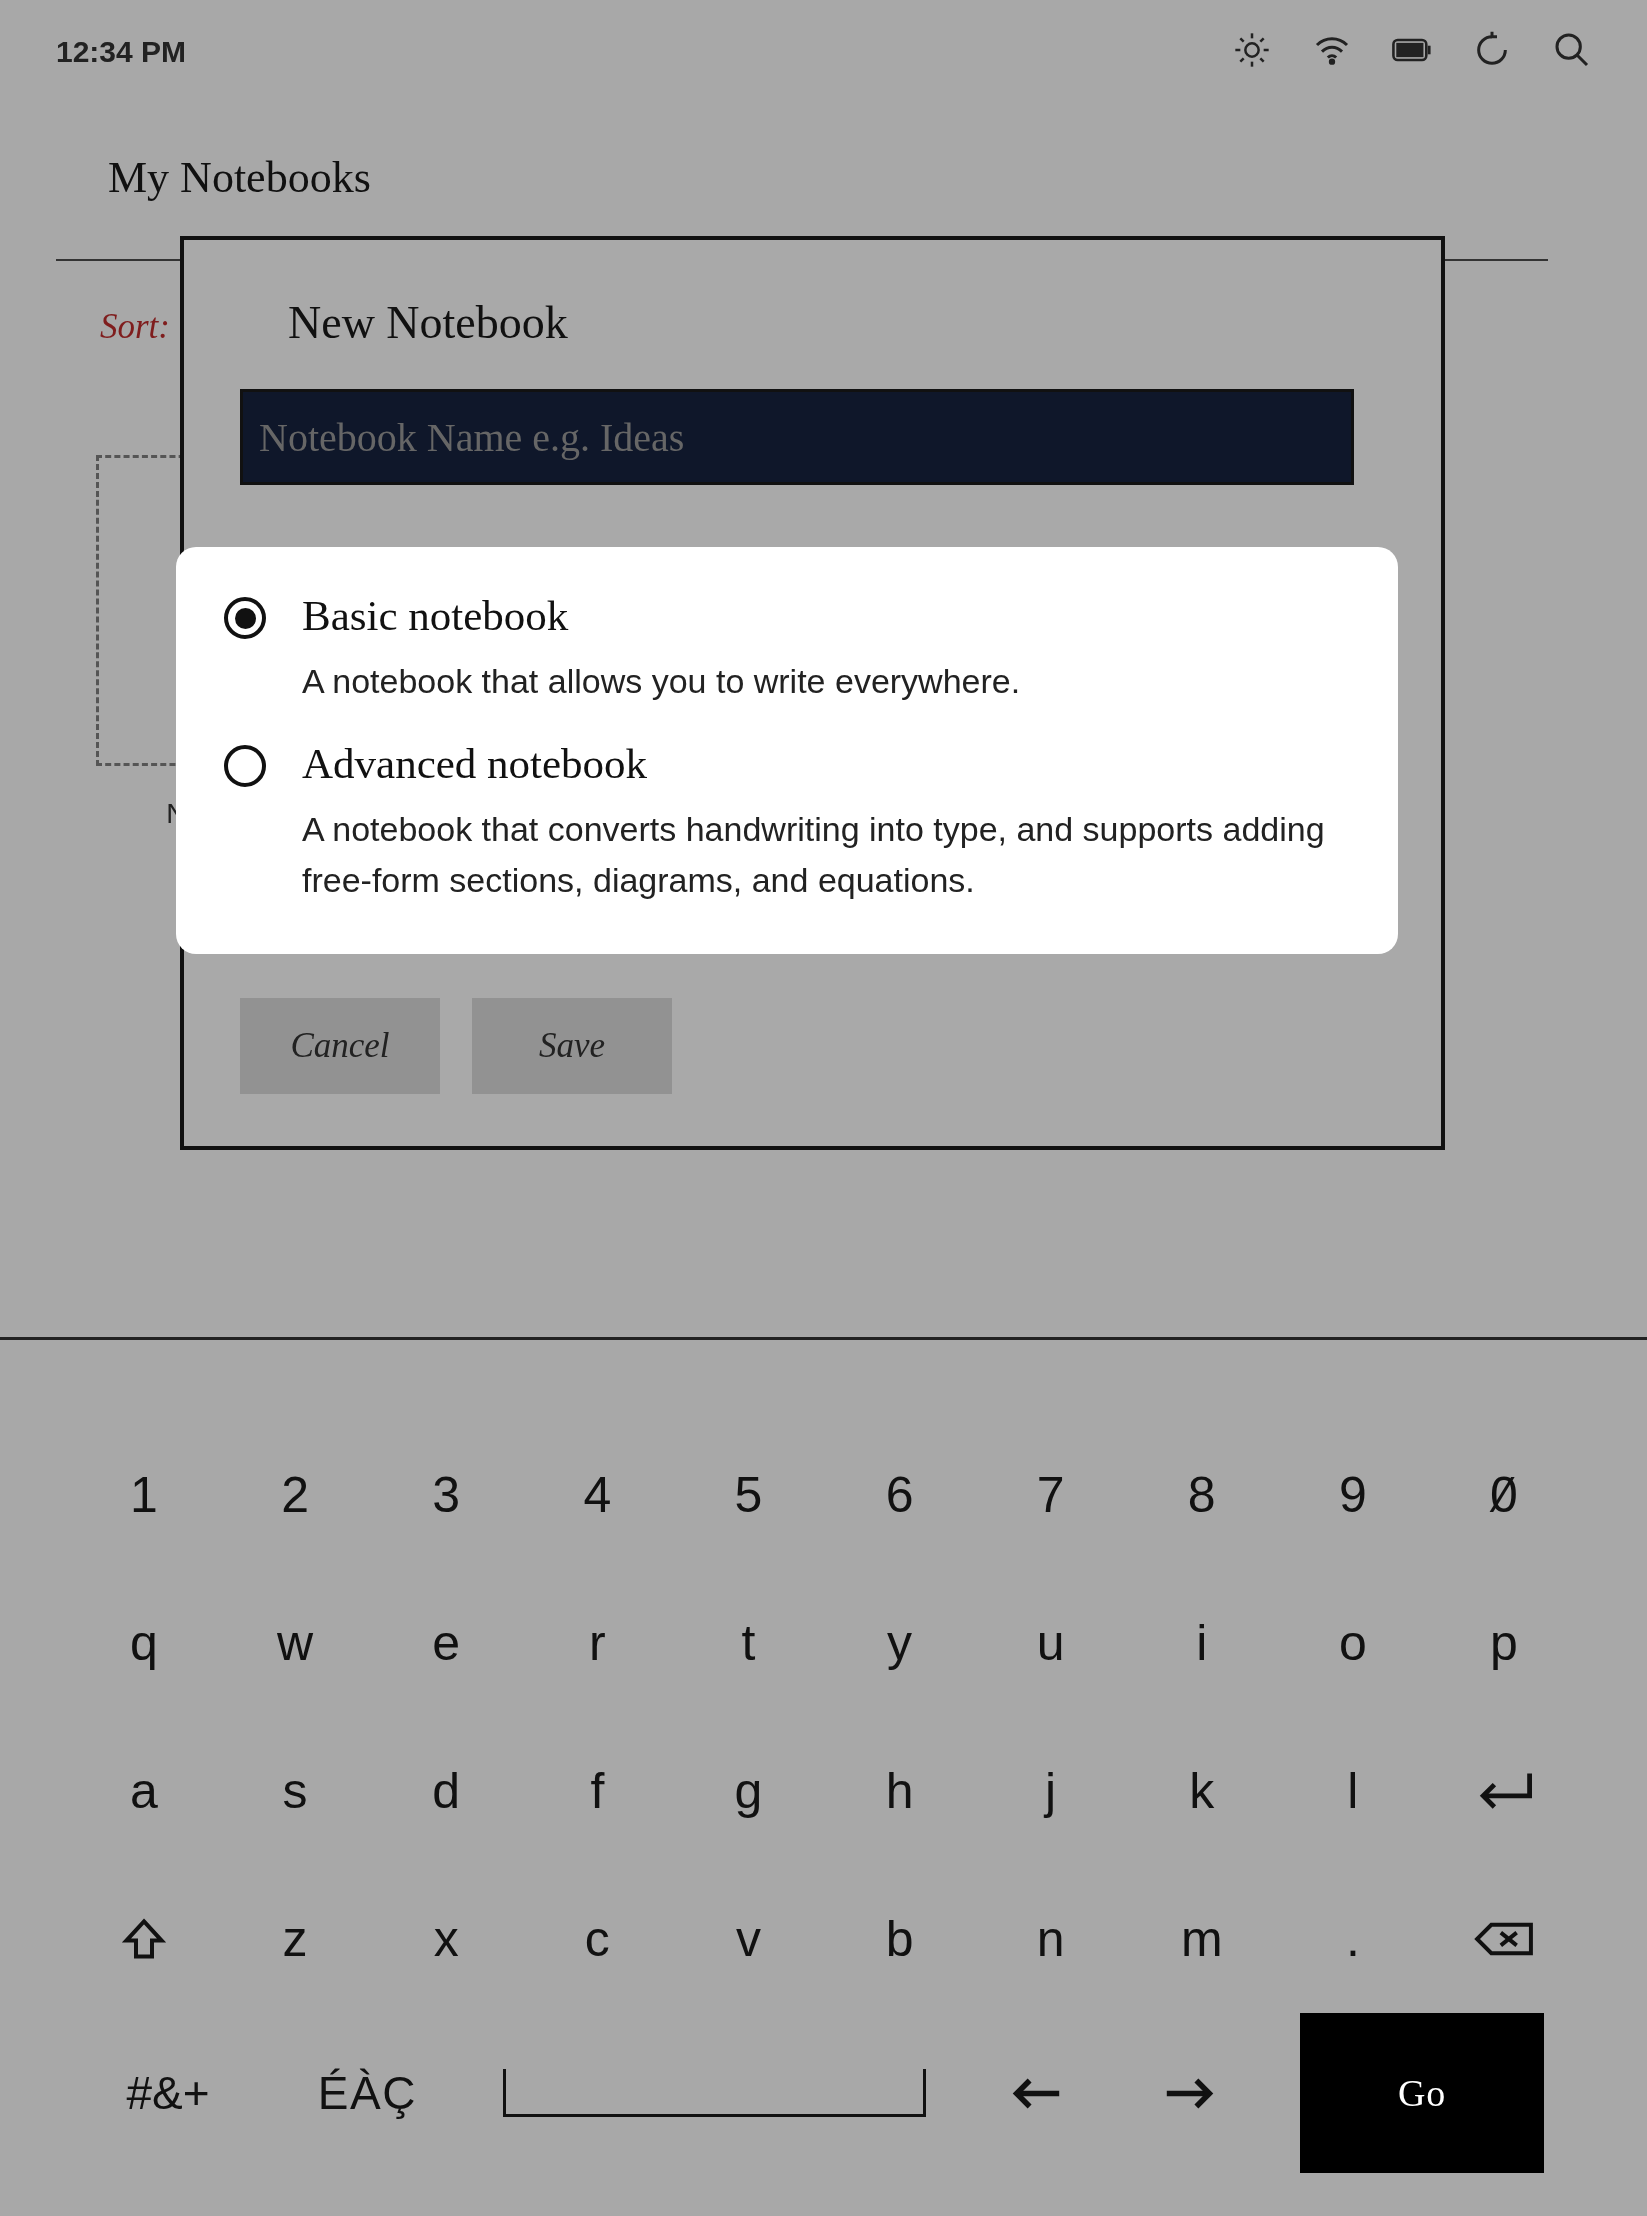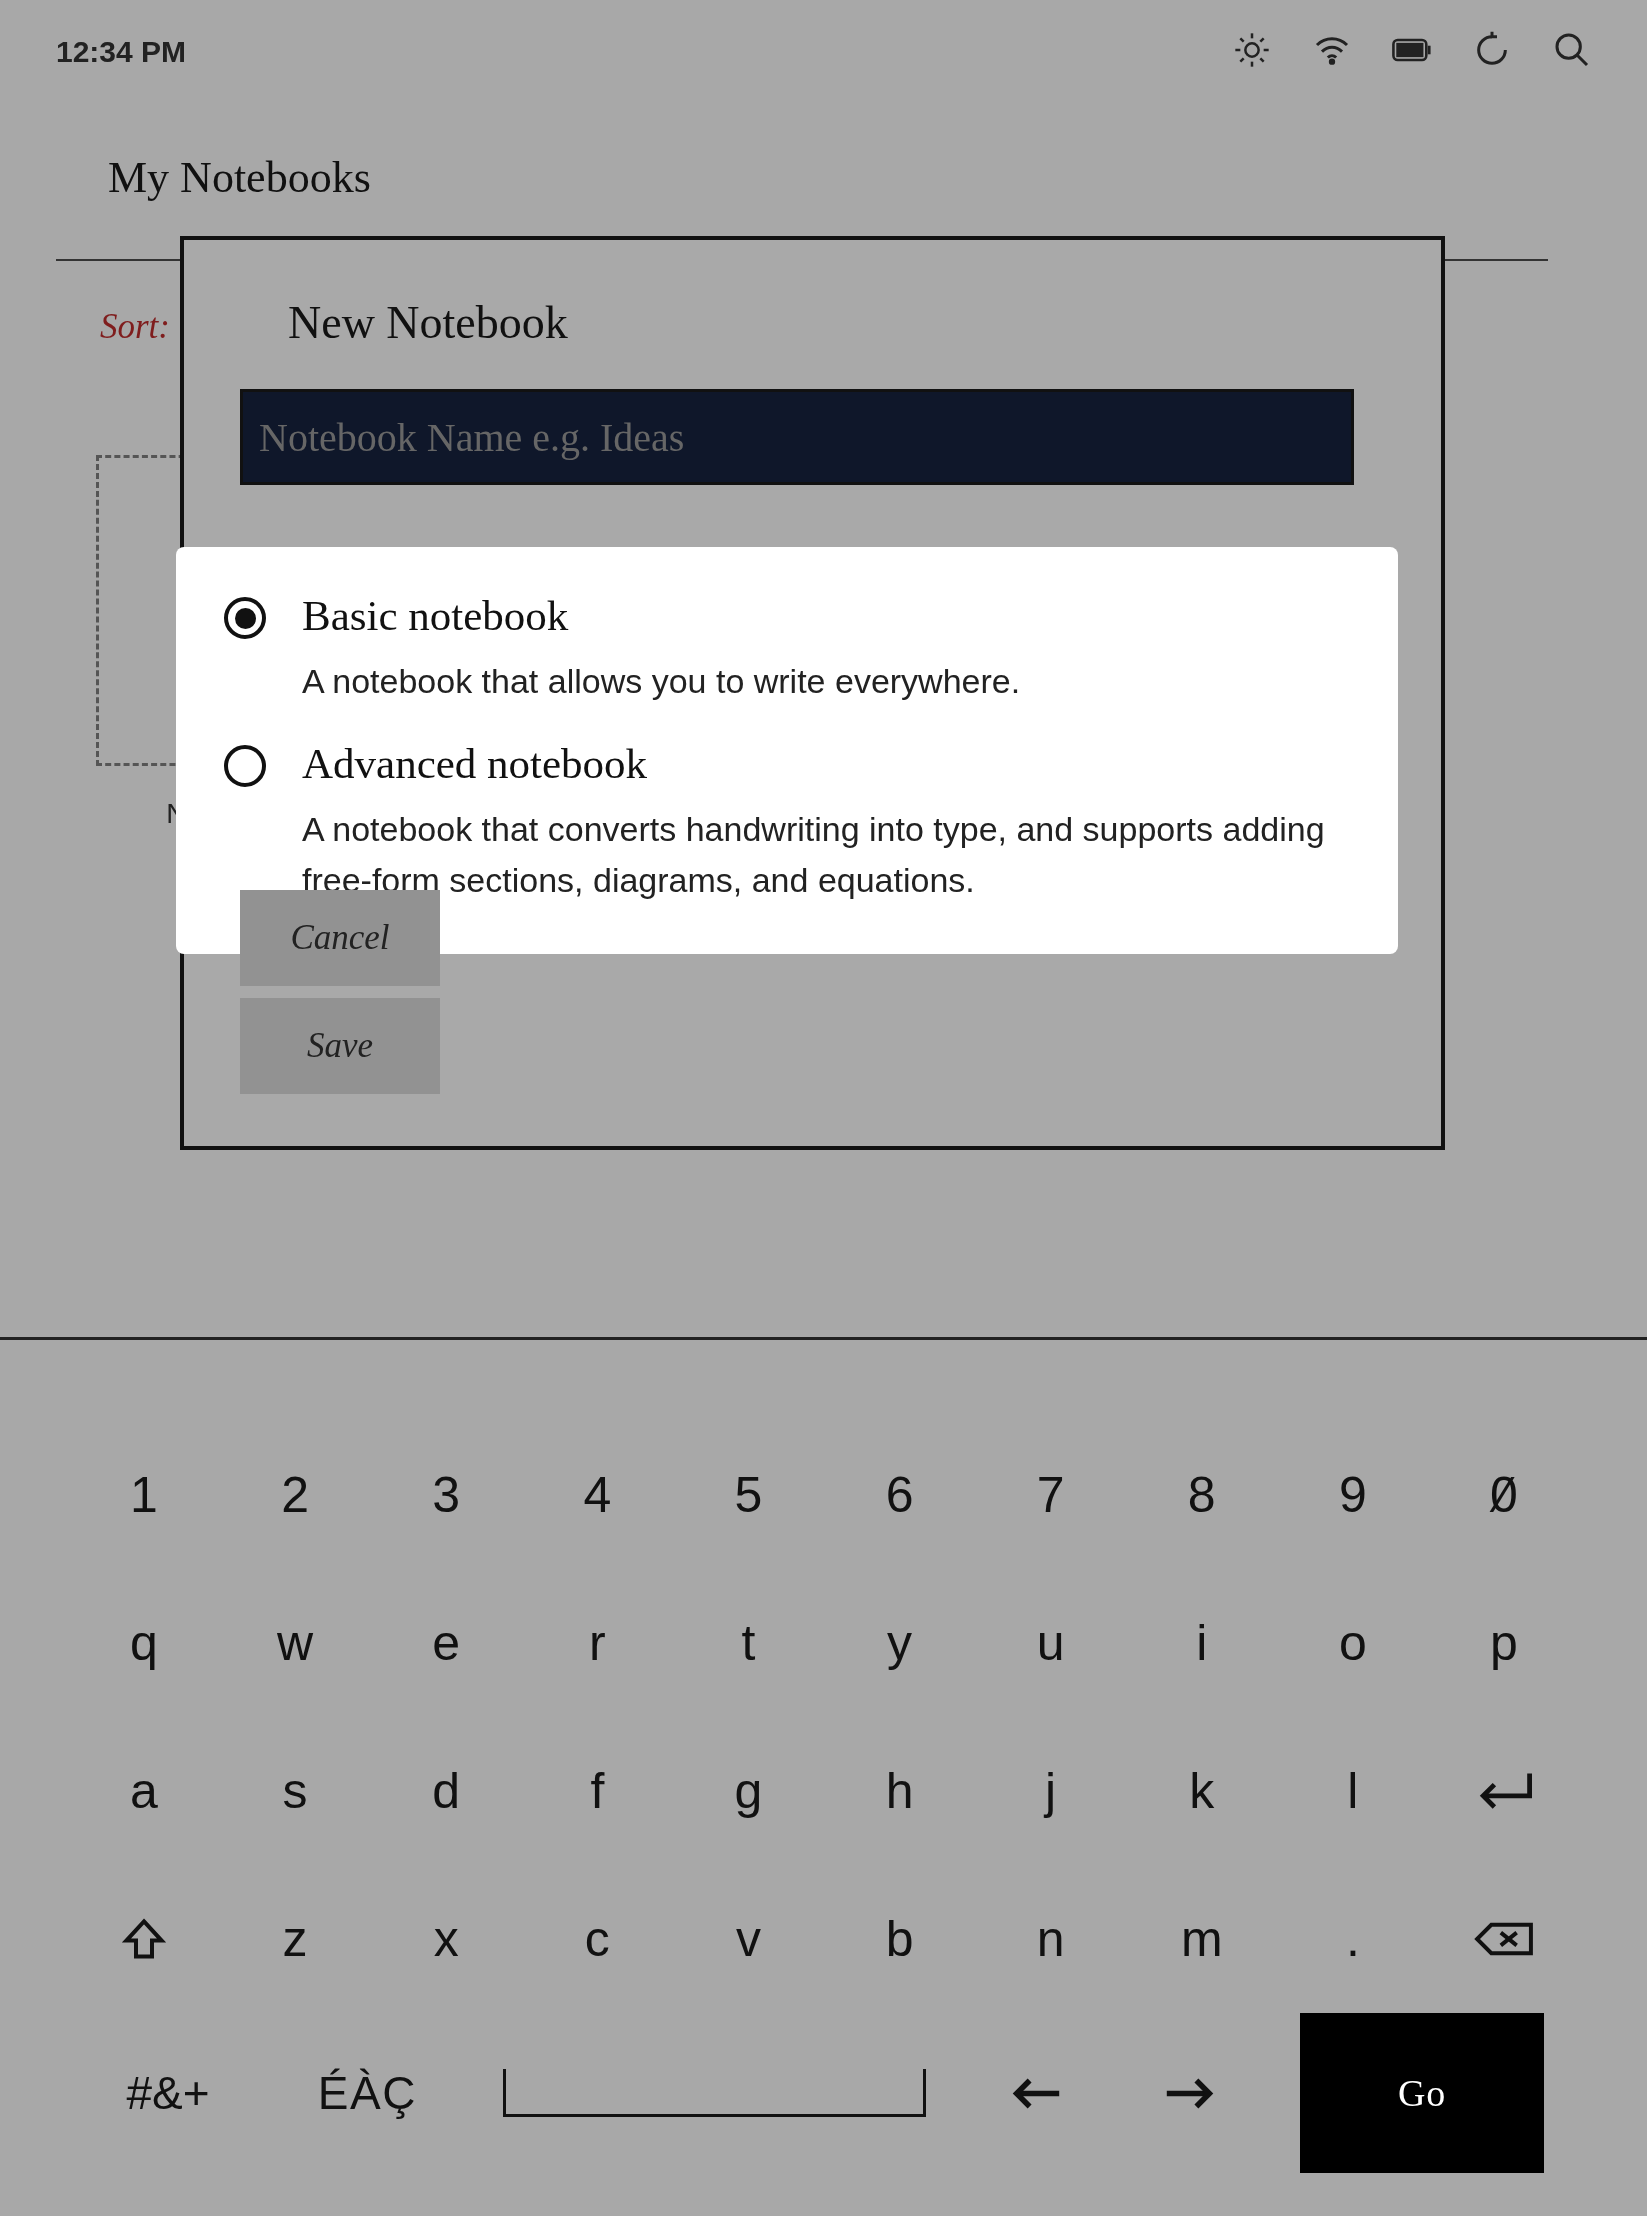--- a/index.html
+++ b/index.html
@@ -116,21 +116,21 @@
     color: #666;
   }
   .name-input::placeholder { color: #666; }
 
   .options-panel {
     position: absolute;
     top: 307px;
     left: -8px;
     width: 1222px;
     background: #fff;
-    border-radius: 8px;
+    border-radius: 20px;
     padding: 44px 48px 48px 48px;
   }
   .option {
     display: flex;
     align-items: flex-start;
     gap: 36px;
     margin-bottom: 32px;
   }
   .option:last-child { margin-bottom: 0; }
   .radio {
@@ -161,22 +161,21 @@
     font-size: 34px;
     color: #222;
     line-height: 1.5;
   }
 
   .modal-buttons {
     position: absolute;
     bottom: 52px;
     left: 56px;
     display: flex;
-    gap: 12px;
-    flex-direction: column;
+    gap: 32px;
   }
   .modal-btn {
     width: 200px;
     height: 96px;
     background: #929292;
     border: none;
     font-family: Georgia, serif;
     font-style: italic;
     font-size: 35px;
     color: #222;

